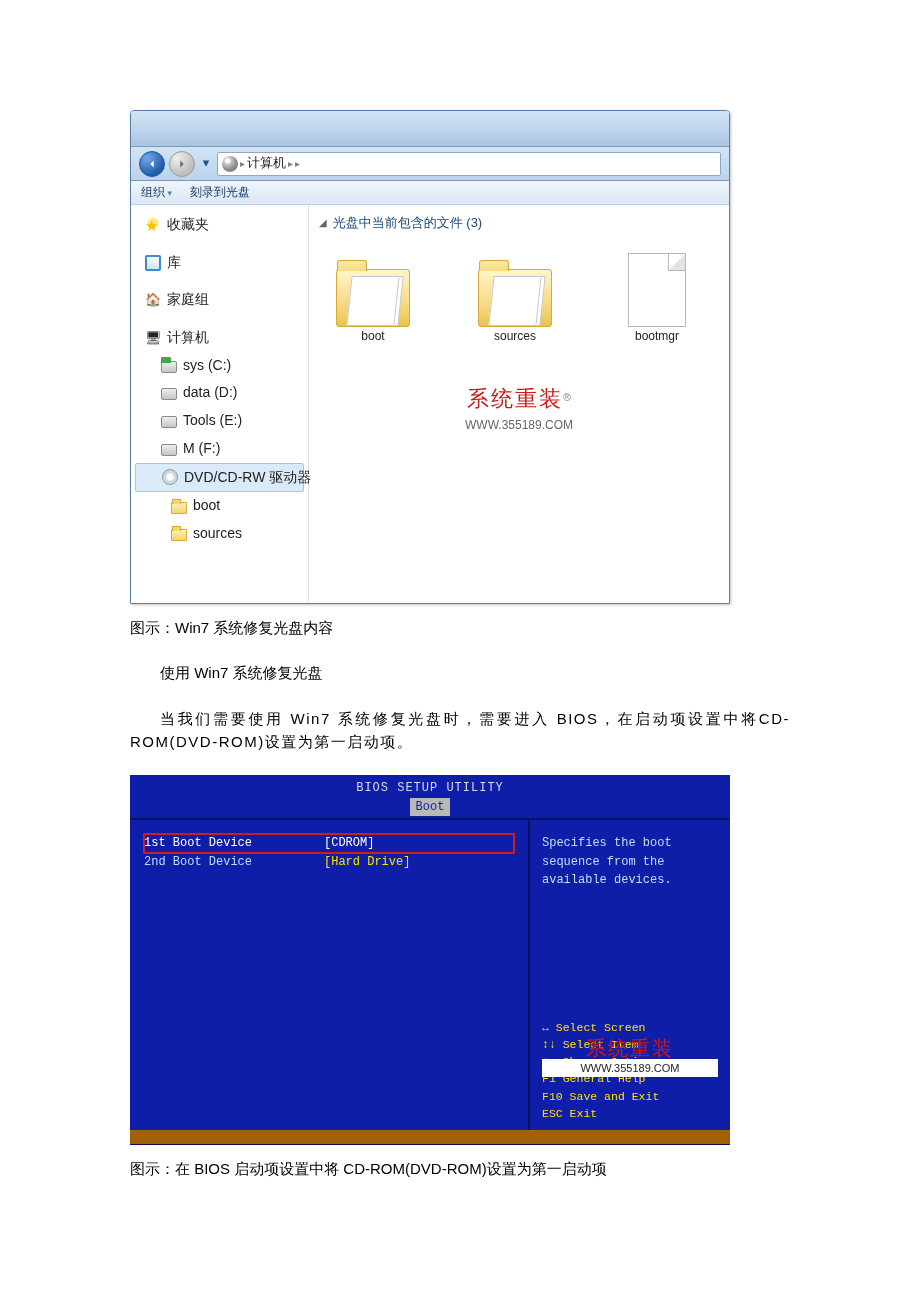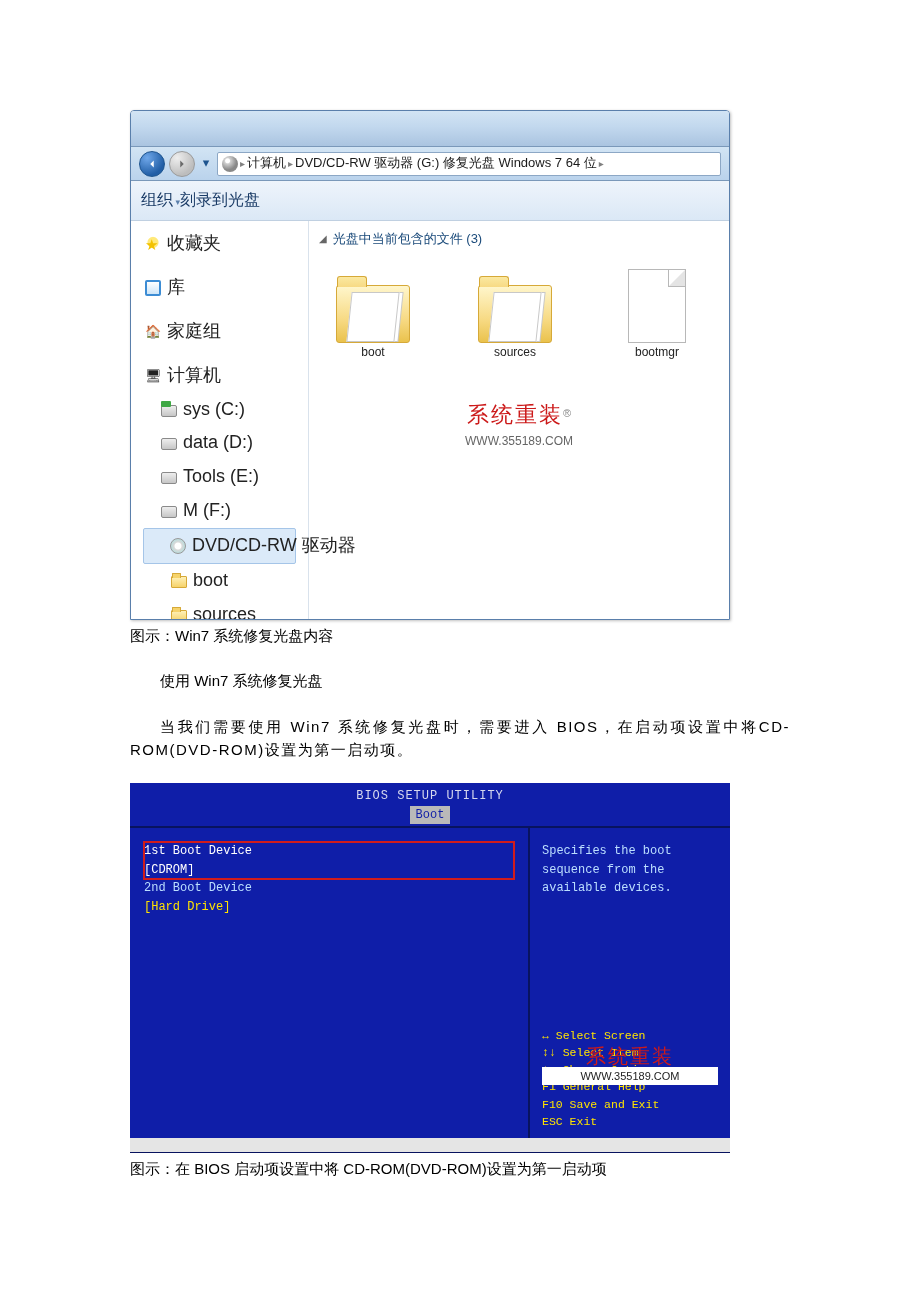--- a/index.html
+++ b/index.html
@@ -68,51 +68,52 @@
     white-space: nowrap;
   }
   .addr .sep { color:#808080; font-size:10px; }
   .addr-icon {
     width: 16px; height: 16px;
     background: radial-gradient(circle at 35% 30%, #fff 2px,#d0d0d0 3px,#888 9px);
     border-radius:50%;
     flex-shrink:0;
   }
   .exp-toolbar {
-    height: 40px;
+    height: 24px;
     background: linear-gradient(#eef4fb,#dbe8f6);
     border-bottom: 1px solid #c0d0e1;
     display:flex; align-items:center;
     padding: 0 10px;
-    font-size: 16px;
+    font-size: 12px;
     color:#1a3b66;
+    gap: 18px;
   }
   .exp-toolbar .tb-item::after { content:" ▾"; font-size:9px; color:#5a7fab;}
   .exp-body {
     display: flex;
     height: 398px;
     background: #fff;
   }
   .sidebar {
     width: 178px;
     border-right: 1px solid #d9e2ec;
     padding: 6px 0;
-    font-size: 18px;
+    font-size: 14px;
     color:#222;
   }
   .side-grp { margin-bottom: 10px; }
   .side-item {
     display:flex; align-items:center;
     padding: 3px 8px 3px 14px;
     gap: 6px;
     white-space:nowrap;
   }
   .side-item.sub { padding-left: 30px; }
   .side-item.sub2 { padding-left: 40px; }
-  .side-item.sel { background:#dbeaf9; border:1px solid #a5c5e8; border-radius:2px; margin:0 12px; padding-left:26px;}
+  .side-item.sel { background:#dbeaf9; border:1px solid #a5c5e8; border-radius:2px; margin:0 4px; padding-left:26px;}
   .ico { width:16px; height:16px; flex-shrink:0; display:inline-block; }
   .ico-star { background: radial-gradient(circle at 50% 40%, #ffe97a 5px, transparent 6px); position:relative;}
   .ico-star::after{content:"★"; color:#f3c200; font-size:15px; position:absolute; top:-3px; left:0;}
   .ico-lib { background:#3c8cd4; border-radius:2px; position:relative;}
   .ico-lib::after{content:""; position:absolute; inset:2px; background:linear-gradient(#fff,#cde5f8);}
   .ico-home{ position:relative;}
   .ico-home::after{content:"🏠"; font-size:13px; position:absolute; top:-2px; left:0; color:#39a839;}
   .ico-pc::after{content:"🖥"; font-size:13px; position:absolute; top:-2px; left:0;}
   .ico-pc{position:relative;}
   .ico-disk{ width:16px;height:12px;margin-top:2px;background:linear-gradient(#eee,#c6c6c6);border:1px solid #8a8a8a;border-radius:2px;position:relative;}
@@ -152,32 +153,32 @@
   }
   .doc-lg::before{content:"";position:absolute;top:0;right:0;width:16px;height:16px;background:linear-gradient(135deg,#fff 48%,#e4e4e4 52%);border-left:1px solid #b8b8b8;border-bottom:1px solid #b8b8b8;}
 
   .watermark{
     text-align:center; margin-top:32px; font-size:12px;color:#666;
   }
   .watermark .wm1{ font-family:"KaiTi","STKaiti",serif; font-size:22px; color:#cc1a1a; letter-spacing:2px;}
   .watermark sup{color:#888;font-size:11px;}
 
   
-  .caption{ font-size:15px; margin:4px 0 8px 0;}
+  .caption{ font-size:15px; margin:12px 0 8px 0;}
   .para{ margin: 22px 0; text-indent: 2em;}
   .para.justify{ text-align:justify; letter-spacing:1.5px;}
 
   
   .bios{
     width:600px;height:370px;
     font-family:"Lucida Console","Courier New",monospace;
     font-size:12px;
     color:#fff;
     position:relative;
-    background:#e5e5e5;
+    background:#a16207;
     border-bottom:1px solid #08135f;
   }
   .bios-title{
     background:#0f1ea8; color:#d6d8ee;
     text-align:center; padding:4px 0 0 0;
     letter-spacing:1px;
   }
   .bios-tabs{
     background:#0f1ea8; color:#d6d8ee;
     padding:0 0 2px 0;
@@ -190,21 +191,21 @@
   .bios-panels{
     display:flex; height:312px;
     border-top:2px solid #08135f;
   }
   .bios-left{
     flex:1.45;
     background:#0f1ea8;
     padding:14px 14px;
     border-right:2px solid #08135f;
   }
-  .bios-row{ display:flex;flex-direction:column;}
+  .bios-row{ display:flex;}
   .bios-row .k{ width:180px; color:#bcdfff;}
   .bios-row .v{ color:#ffe300;}
   .bios-row.sel .k, .bios-row.sel .v{ color:#fff;}
   .bios-row.sel{ outline:2px solid #d01c1c; outline-offset:-1px; background:#0f1ea8;}
   .bios-right{
     width:200px;
     background:#0f1ea8;
     padding:14px 12px 8px 12px;
     display:flex; flex-direction:column; justify-content:space-between;
   }
@@ -243,21 +244,20 @@
       <svg viewBox="0 0 24 24">
           <path fill="currentColor" d="M9 6l6 6-6 6z"></path>
         </svg>
     </span>
     <span class="nav-drop">▾</span>
     <div class="addr">
       <span class="addr-icon"></span>
       <span class="sep">▸</span>
       <span>计算机</span>
       <span class="sep">▸</span>
-      <span>DVD/CD-RW 驱动器 (G:) 修复光盘 Windows 7 64 位</span>
       <span class="sep">▸</span>
     </div>
   </div>
 
   <div class="exp-toolbar">
     <span class="tb-item">组织</span>
     <span>刻录到光盘</span>
   </div>
 
   <div class="exp-body">

